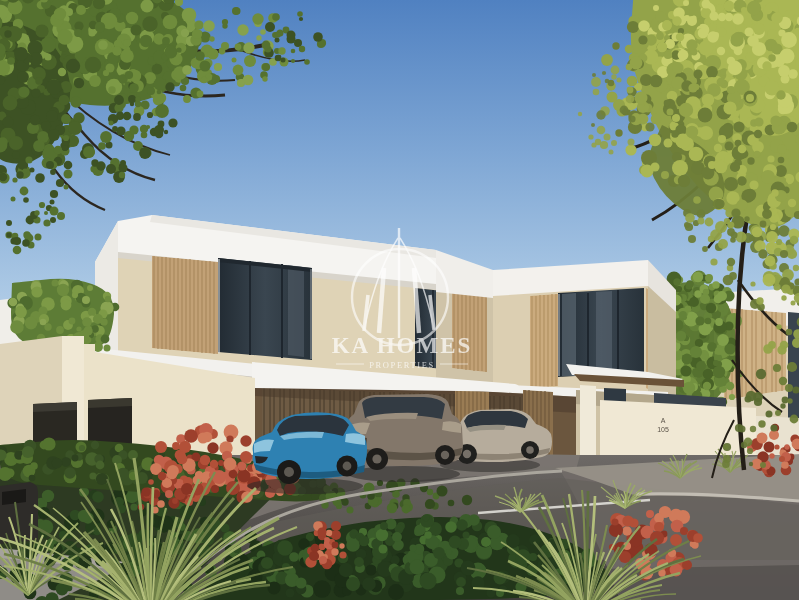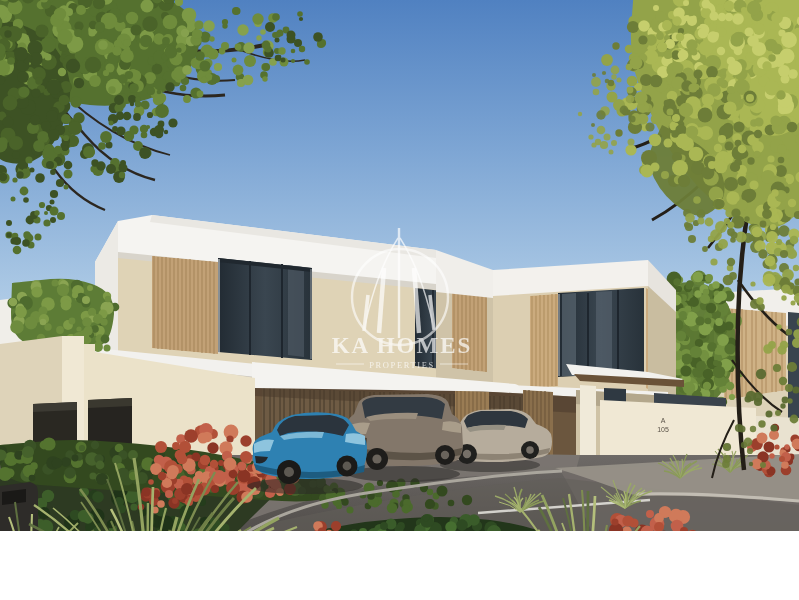--- a/index.html
+++ b/index.html
@@ -1,16 +1,16 @@
 <!DOCTYPE html>
 <html><head>
 <meta charset="utf-8">
 <style>
 html,body{margin:0;padding:0;background:#fff;}
-.scene{width:799px;height:531px;overflow:hidden;position:relative;font-family:"Liberation Sans",sans-serif;}
+.scene{width:799px;height:600px;overflow:hidden;position:relative;font-family:"Liberation Sans",sans-serif;}
 </style>
 </head>
 <body>
 
 <div class="scene">
 <svg width="799" height="600" viewBox="0 0 799 600">
 <defs>
 <linearGradient id="sky" x1="0" y1="0" x2="0" y2="1">
 <stop offset="0" stop-color="#5081c1"></stop>
 <stop offset="0.33" stop-color="#7ea6d4"></stop>

